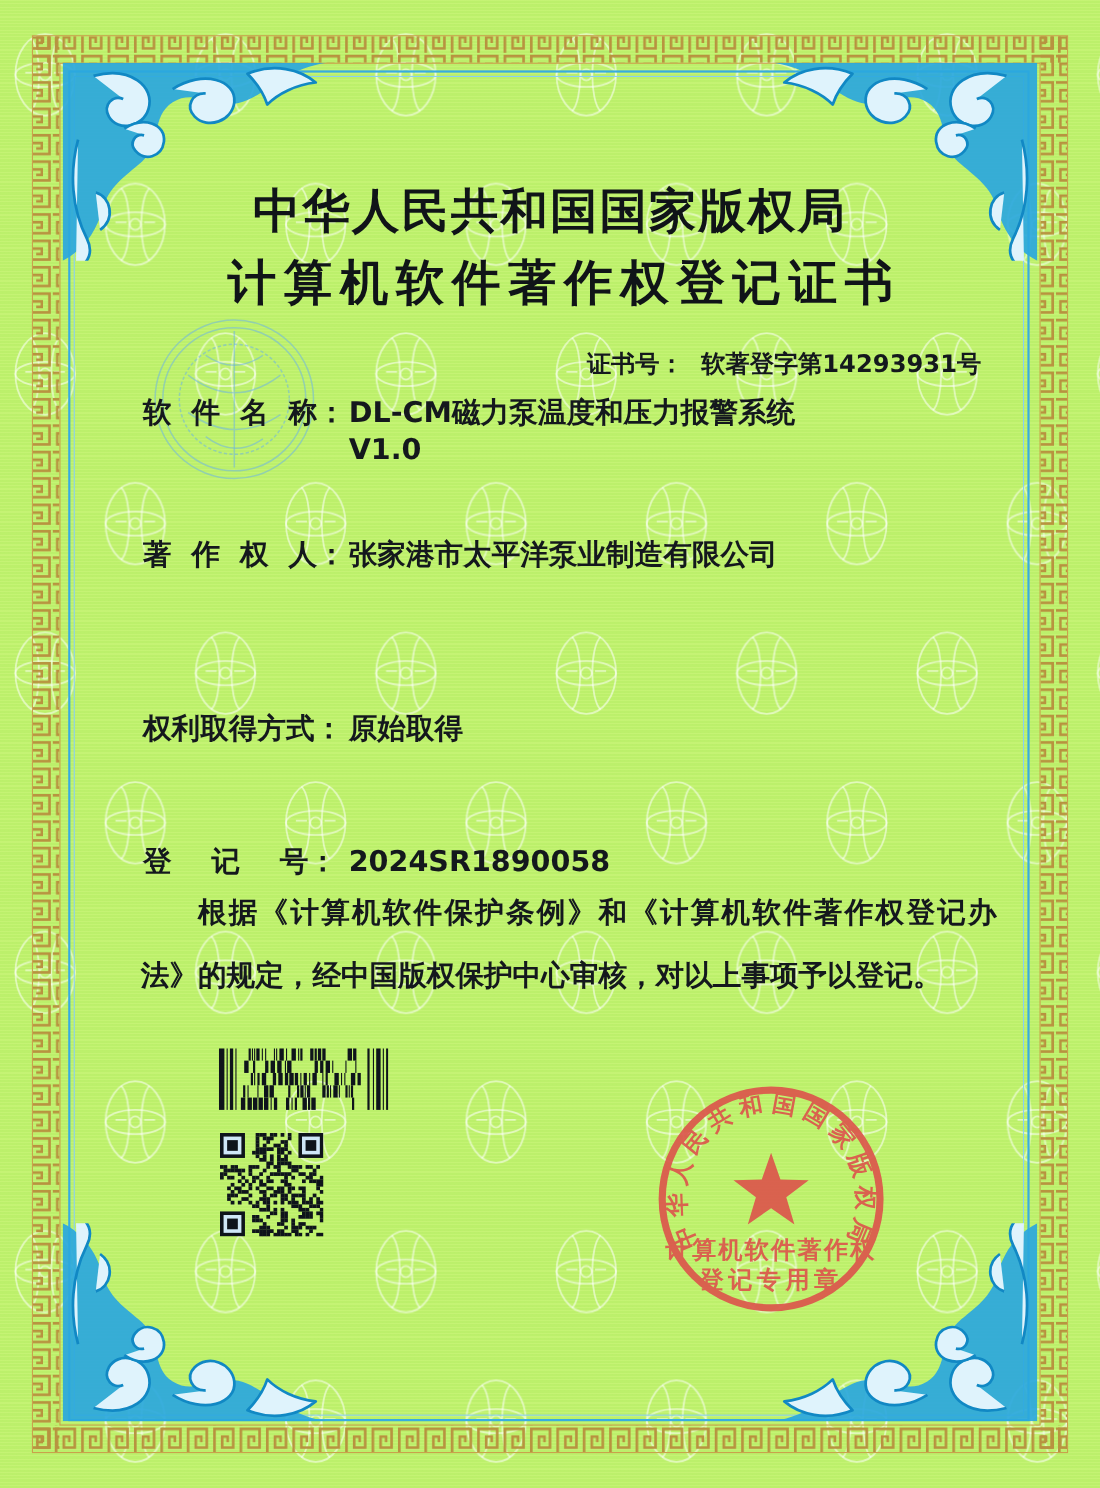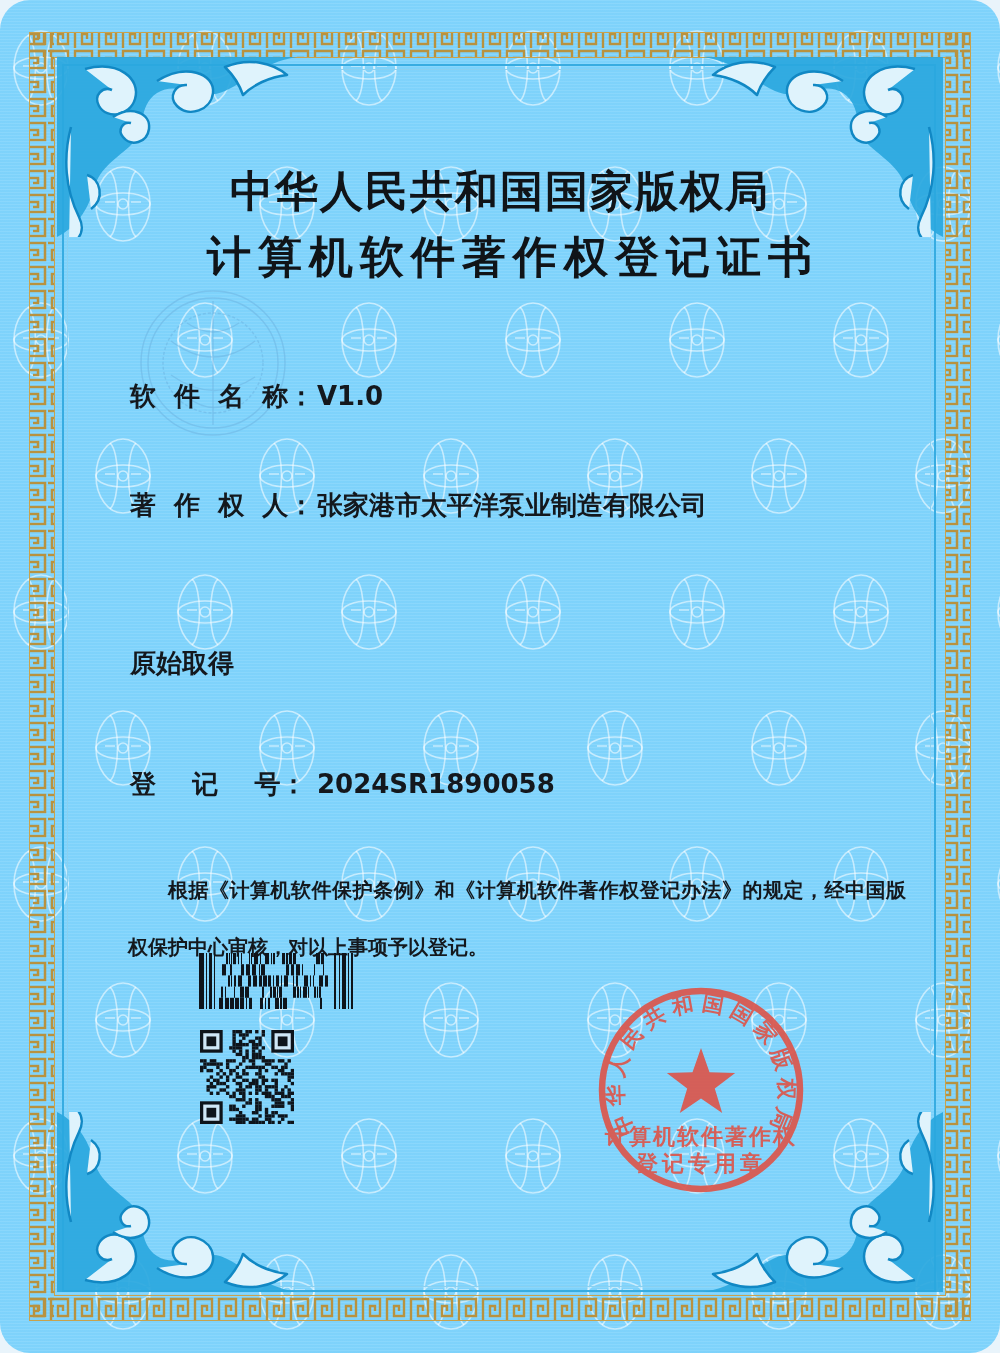--- a/index.html
+++ b/index.html
@@ -1,17 +1,17 @@
 <!DOCTYPE html>
 <html><head>
 <meta charset="utf-8">
 <style>
   html,body{margin:0;padding:0;background:#e9f4fb;}
-  .page{position:relative;width:1000px;height:1353px;background:#7dd3fc;overflow:hidden;
-        font-family:"DejaVu Sans","Liberation Sans",sans-serif;color:#14181d;border-radius:30px;}
+  .page{position:relative;width:1000px;height:1353px;background:#bef264;overflow:hidden;
+        font-family:"DejaVu Sans","Liberation Sans",sans-serif;color:#14181d;}
   .page::before{content:"";position:absolute;inset:0;
         background:repeating-linear-gradient(to bottom, rgba(255,255,255,.10) 0 1px, rgba(150,200,235,.05) 1px 3px);
         pointer-events:none;}
   svg.layer{position:absolute;left:0;top:0;}
   
   .innerframe{position:absolute;left:62px;top:64px;width:870px;height:1224px;
         border:2.5px solid #38ace1;}
   .innerframe::after{content:"";position:absolute;inset:3px;border:1px solid #8ad0f0;}
   
   .corner{position:absolute;width:240px;height:180px;}
@@ -24,22 +24,22 @@
         font-family:"DejaVu Serif","Liberation Serif",serif;
         font-size:43px;font-weight:700;letter-spacing:2px;color:#101418;}
   .title2{position:absolute;top:228px;left:13px;width:100%;text-align:center;
         font-family:"DejaVu Serif","Liberation Serif",serif;
         font-size:44px;font-weight:700;letter-spacing:7px;color:#101418;}
   .certno{position:absolute;top:316px;right:108px;font-size:22px;font-weight:700;display:flex;gap:16px;}
   
   .row{position:absolute;left:130px;width:782px;display:flex;align-items:flex-start;}
   .lbl{white-space:pre;font-size:26px;font-weight:700;width:187px;flex:none;line-height:33px;}
   .val{font-size:26px;font-weight:700;line-height:33px;}
-  .statement{position:absolute;left:128px;top:862px;width:778px;margin:0;
-        font-size:20px;font-weight:700;line-height:57px;text-align:justify;text-indent:2em;}
+  .statement{position:absolute;left:128px;top:802px;width:778px;margin:0;
+        font-size:26px;font-weight:700;line-height:57px;text-align:justify;text-indent:2em;}
   .barcode{position:absolute;left:199px;top:953px;width:154px;height:56px;}
   .qr{position:absolute;left:200px;top:1030px;width:94px;height:94px;}
   .seal{position:absolute;left:592px;top:984px;width:218px;height:212px;opacity:.92;}
   .date{position:absolute;left:555px;top:1180px;width:290px;text-align:center;
         font-family:"DejaVu Serif","Liberation Serif",serif;
         font-size:29px;font-weight:700;color:#101418;}
 </style>
 </head>
 <body>
 
@@ -132,36 +132,42 @@
       <path d="M168,10 c24,-10 48,-4 62,8 c-18,2 -34,10 -44,20 c-4,-12 -12,-22 -18,-28 Z"></path>
       <path d="M56,60 c18,-12 38,-4 36,12 c-2,14 -18,18 -26,8 c-6,-7 0,-16 8,-14"></path>
       <path d="M14,70 c-8,30 -6,62 8,90 c6,12 2,22 -10,28"></path>
       <path d="M30,118 c14,4 18,24 4,34"></path>
     </g>
   </svg>
 
   <div class="title1">中华人民共和国国家版权局</div>
   <div class="title2">计算机软件著作权登记证书</div>
 
-
-  <div class="row" style="top:380px">
+  <div class="certno">
+    <span>证书号：</span>
+    <span>软著登字第14293931号</span>
+  </div>
+
+  <div class="row" style="top:360px">
     <span class="lbl">软  件  名  称：</span>
     <div class="val">
+      <div>DL-CM磁力泵温度和压力报警系统</div>
       <div>V1.0</div>
     </div>
   </div>
 
   <div class="row" style="top:489px">
     <span class="lbl">著  作  权  人：</span>
     <div class="val">
       <div>张家港市太平洋泵业制造有限公司</div>
     </div>
   </div>
 
   <div class="row" style="top:647px">
+    <span class="lbl">权利取得方式：</span>
     <div class="val">
       <div>原始取得</div>
     </div>
   </div>
 
 
   <div class="row" style="top:768px">
     <span class="lbl">登    记    号：</span>
     <div class="val">
       <div>2024SR1890058</div>

